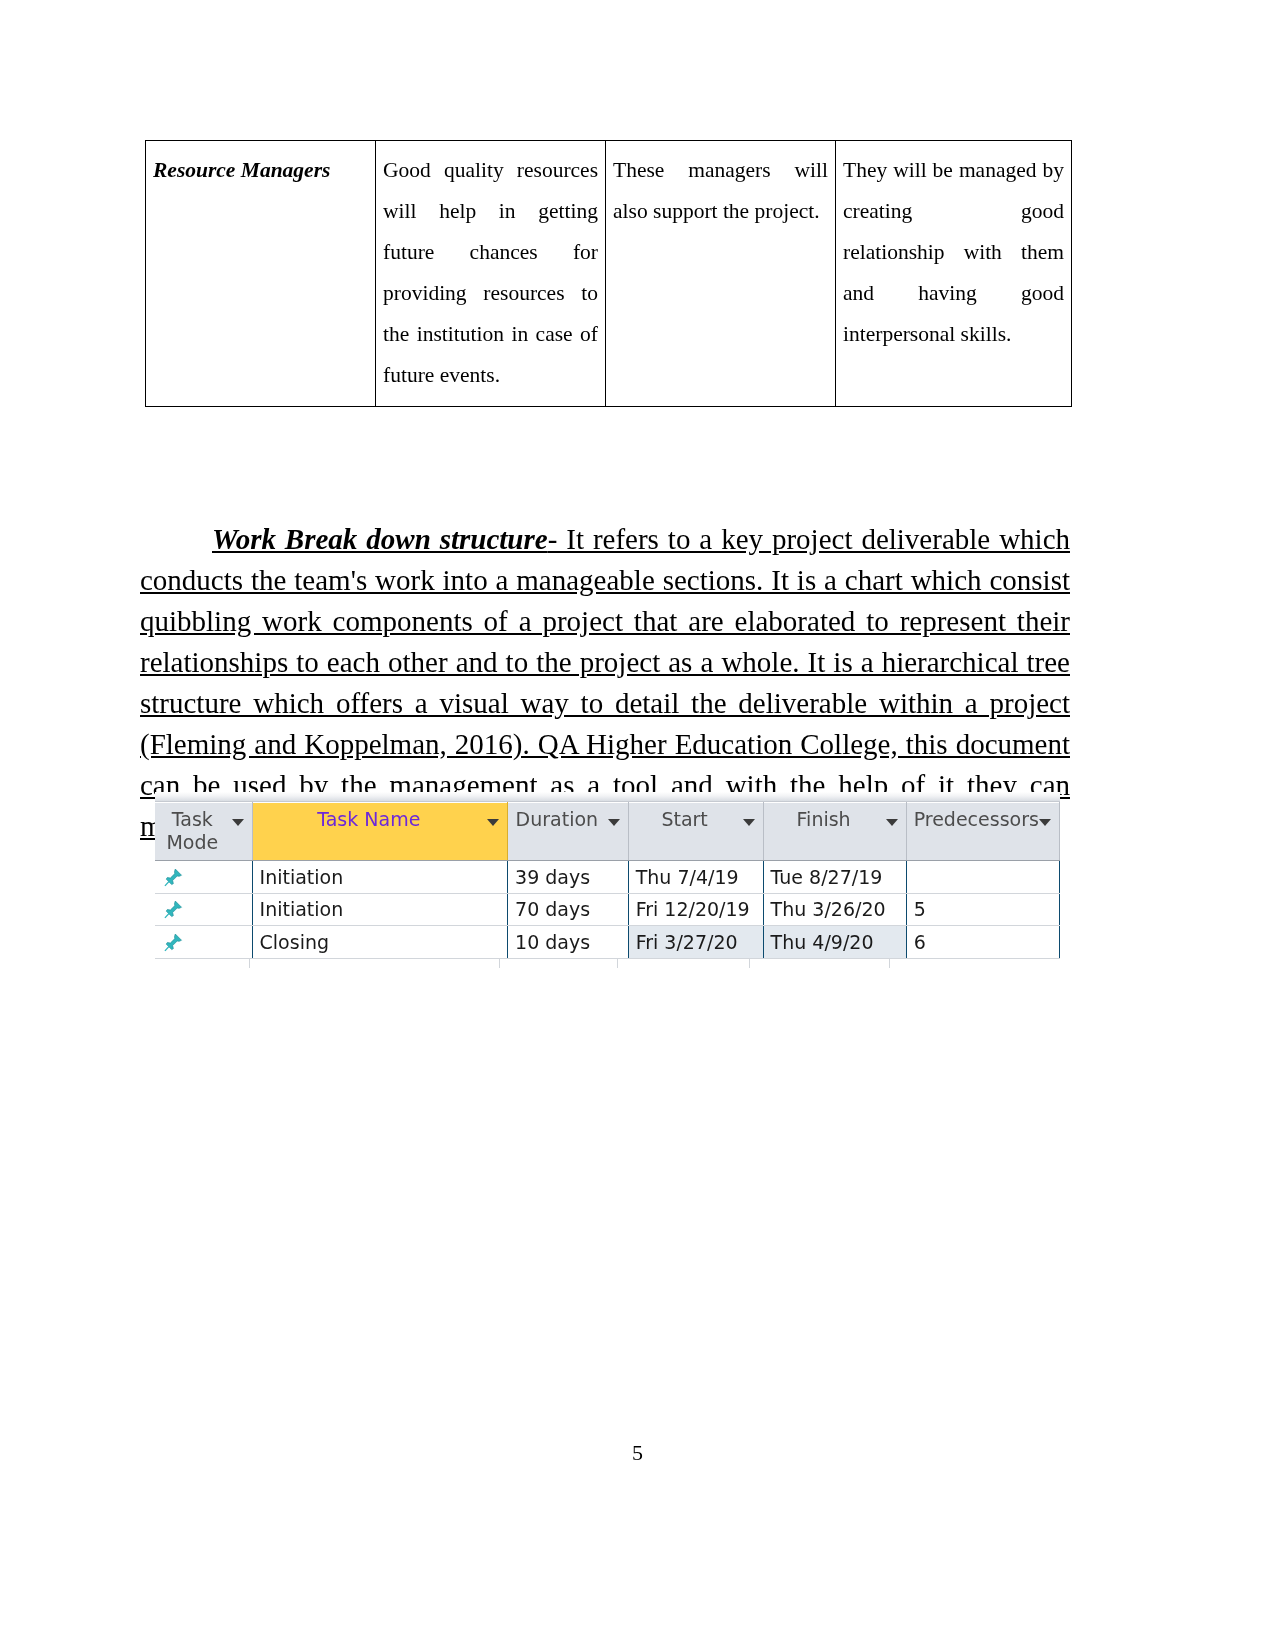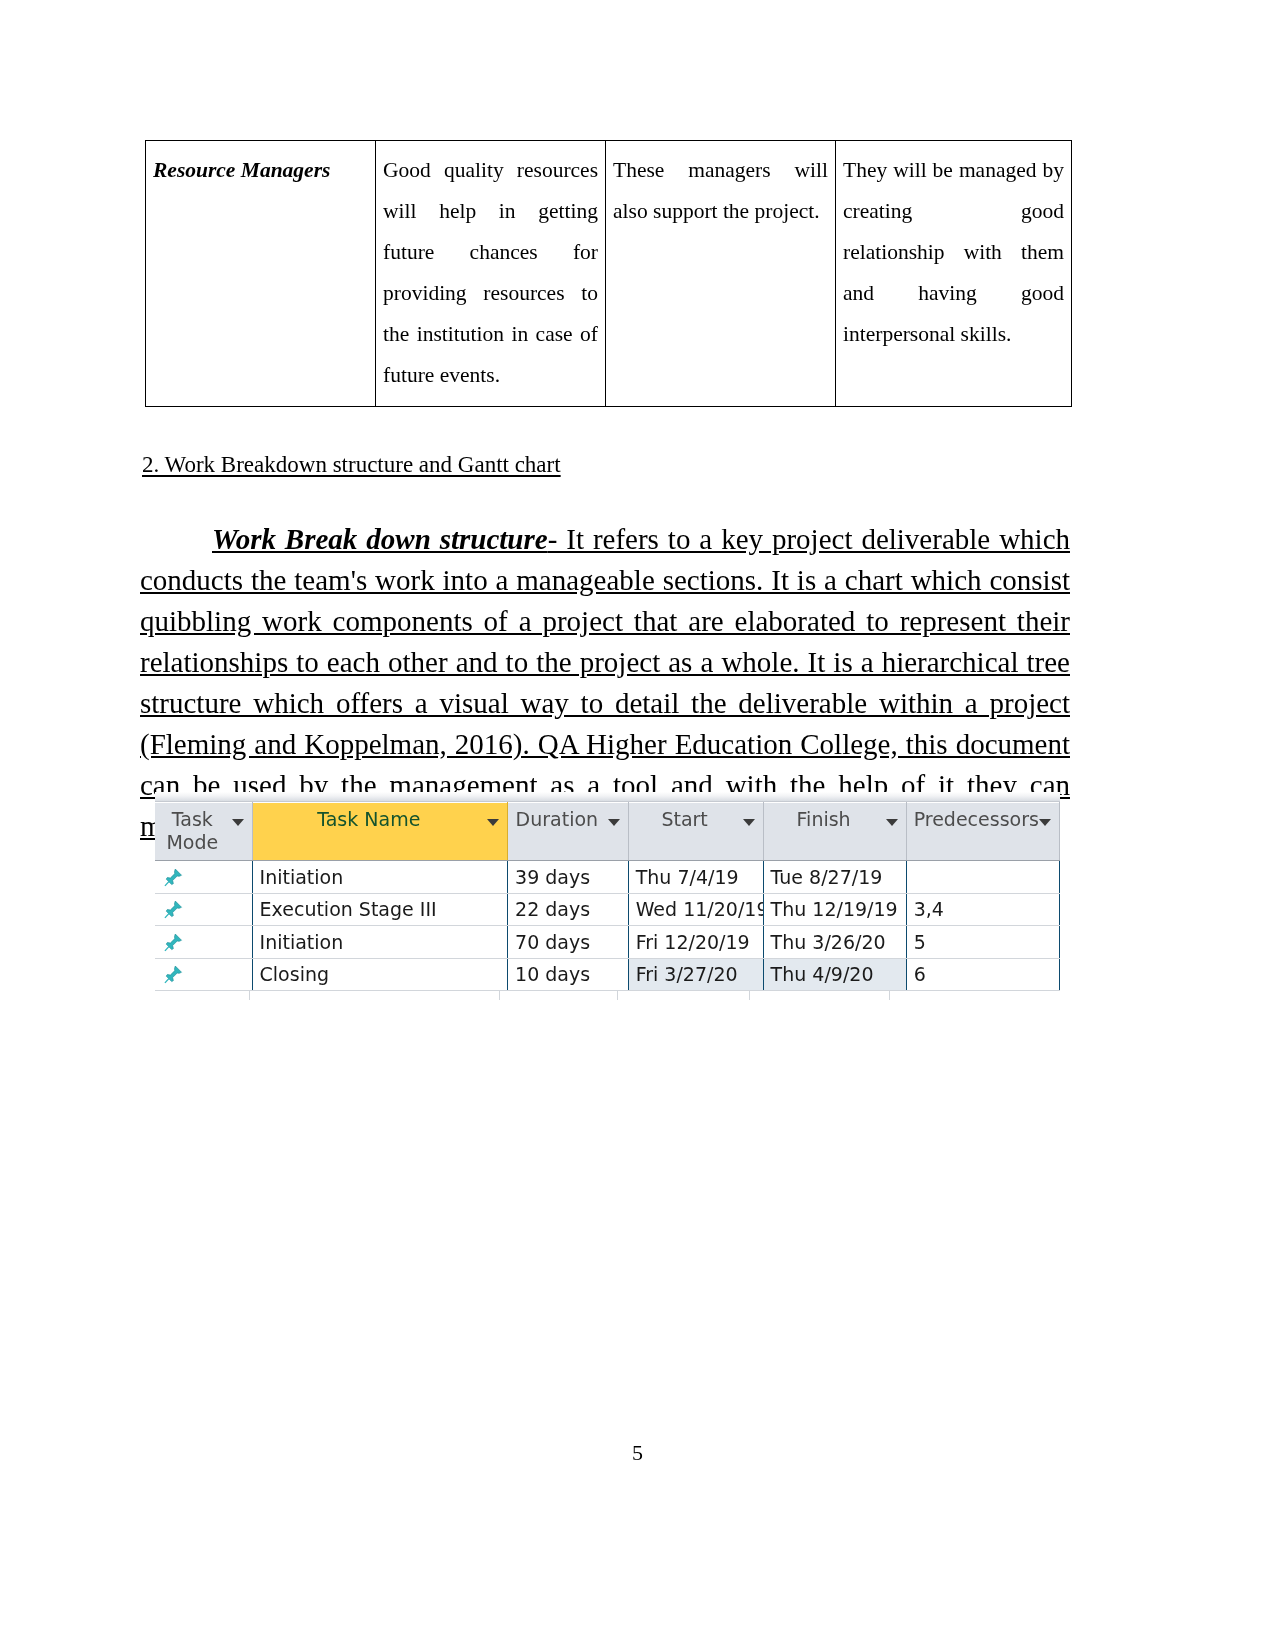--- a/index.html
+++ b/index.html
@@ -119,21 +119,21 @@
     padding: 5px 7px 6px 7px;
     vertical-align: top;
     height: 52px;
     position: relative;
     font-size: 19px;
     line-height: 23px;
   }
   table.grid th.taskname {
     background: linear-gradient(to bottom,#ffd champagne 0%,#ffd24d 100%);
     background: #ffd24d;
-    color: #14532d;
+    color: #6d28d9;
     border-right: 1px solid #d9ae2d;
   }
   th .hdr-label { display: block; padding-right: 22px; }
   .caret {
     position: absolute;
     right: 8px;
     top: 16px;
     width: 0; height: 0;
     border-left: 6px solid transparent;
     border-right: 6px solid transparent;
@@ -212,21 +212,20 @@
             <span class="just-block">These managers will also support the project.</span>
           </td>
           <td class="col-d">
             <span class="just-block">They will be managed by creating good relationship with them and having good interpersonal skills.</span>
           </td>
         </tr>
       </tbody>
     </table>
   </div>
 
-  <div class="section-heading">2. Work Breakdown structure and Gantt chart</div>
 
   <p class="body-par">
     <b class="lead">Work Break down structure</b><span>- It refers to a key project deliverable which conducts the team's work into a manageable sections. It is a chart which consist quibbling work components of a project that are elaborated to represent their relationships to each other and to the project as a whole. It is a hierarchical tree structure which offers a visual way to detail the deliverable within a project (Fleming and Koppelman, 2016). QA Higher Education College, this document can be used by the management as a tool and with the help of it they can manage different activities of the project in set period of time.</span>
   </p>
 
   <div class="msp">
     <div class="msp-topbar"></div>
     <table class="grid">
       <thead>
         <tr>
@@ -260,31 +259,20 @@
           <tr>
             <td class="c-mode"><span><svg class="pin" viewBox="0 0 24 24" xmlns="http://www.w3.org/2000/svg">
                   <path d="M14.5 2.2 L21.3 9 L18.6 10.2 L16.6 9.8 L11.6 14.8 L12.4 18.1 L10.6 19.2 L4.6 13.2 L5.9 11.4 L9.1 12.1 L14 7.2 L13.6 5.1 Z" fill="#31b6bd" stroke="#1c8f97" stroke-width="0.7"></path>
                   <path d="M8.6 14.7 L3.2 20.6" stroke="#31b6bd" stroke-width="1.4" fill="none"></path>
                 </svg></span></td>
             <td class="c-name">Initiation</td>
             <td class="c-dur">39 days</td>
             <td class="c-start">Thu 7/4/19</td>
             <td class="c-fin">Tue 8/27/19</td>
             <td class="c-pred"></td>
-          </tr>
-          <tr>
-            <td class="c-mode"><span><svg class="pin" viewBox="0 0 24 24" xmlns="http://www.w3.org/2000/svg">
-                  <path d="M14.5 2.2 L21.3 9 L18.6 10.2 L16.6 9.8 L11.6 14.8 L12.4 18.1 L10.6 19.2 L4.6 13.2 L5.9 11.4 L9.1 12.1 L14 7.2 L13.6 5.1 Z" fill="#31b6bd" stroke="#1c8f97" stroke-width="0.7"></path>
-                  <path d="M8.6 14.7 L3.2 20.6" stroke="#31b6bd" stroke-width="1.4" fill="none"></path>
-                </svg></span></td>
-            <td class="c-name">Execution Stage III</td>
-            <td class="c-dur">22 days</td>
-            <td class="c-start">Wed 11/20/19</td>
-            <td class="c-fin">Thu 12/19/19</td>
-            <td class="c-pred">3,4</td>
           </tr>
           <tr>
             <td class="c-mode"><span><svg class="pin" viewBox="0 0 24 24" xmlns="http://www.w3.org/2000/svg">
                   <path d="M14.5 2.2 L21.3 9 L18.6 10.2 L16.6 9.8 L11.6 14.8 L12.4 18.1 L10.6 19.2 L4.6 13.2 L5.9 11.4 L9.1 12.1 L14 7.2 L13.6 5.1 Z" fill="#31b6bd" stroke="#1c8f97" stroke-width="0.7"></path>
                   <path d="M8.6 14.7 L3.2 20.6" stroke="#31b6bd" stroke-width="1.4" fill="none"></path>
                 </svg></span></td>
             <td class="c-name">Initiation</td>
             <td class="c-dur">70 days</td>
             <td class="c-start">Fri 12/20/19</td>
             <td class="c-fin">Thu 3/26/20</td>

